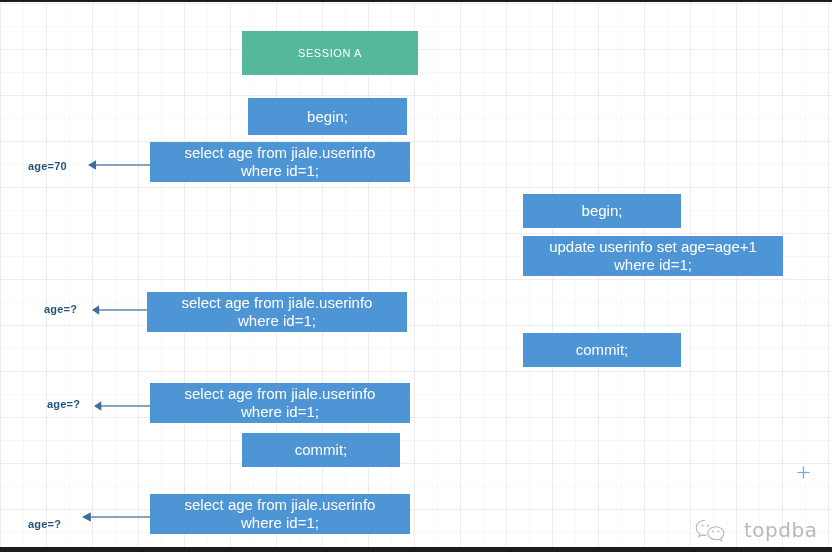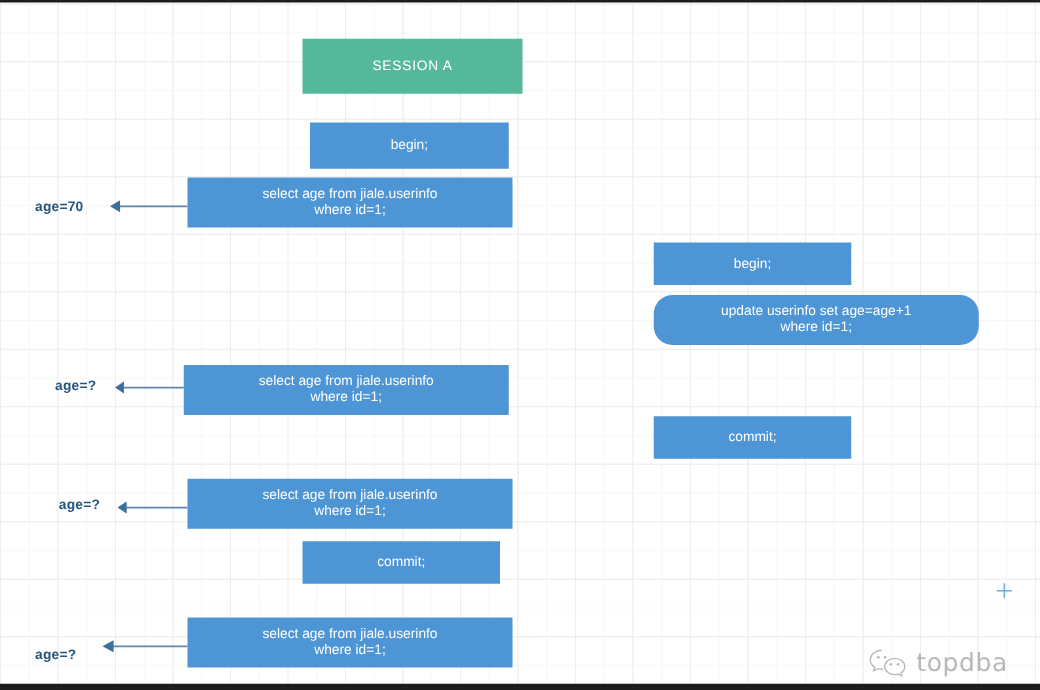--- a/index.html
+++ b/index.html
@@ -56,21 +56,21 @@
 
   .node.session {
     background: #55b89b;
     font-size: 11px;
     letter-spacing: 0.6px;
     font-weight: 400;
   }
 
   .node.stmt {
     background: #4e95d6;
-    font-size: 11px;
+    font-size: 15px;
     font-weight: 400;
   }
 
   
   .result-label {
     position: absolute;
     color: #24557f;
     font-size: 11px;
     font-weight: bold;
     letter-spacing: 0.2px;
@@ -83,21 +83,21 @@
     height: 12px;
     pointer-events: none;
   }
   .ret-arrow svg { display: block; overflow: visible; }
 
   
   #watermark {
     position: absolute;
     display: flex;
     align-items: center;
-    gap: 7px;
+    gap: 18px;
     opacity: 0.62;
     user-select: none;
   }
   #watermark .wm-text {
     font-size: 20px;
     color: #8d8d8d;
     letter-spacing: 0.5px;
     font-family: "DejaVu Sans", sans-serif;
   }
   .wm-mark { position: relative; width: 32px; height: 24px; }
@@ -119,21 +119,21 @@
   </div>
 
 
   <div class="node stmt" style="left: 248px; top: 98px; width: 159px; height: 37px; background: rgb(78, 149, 214); color: rgb(255, 255, 255);">begin;</div>
 
   <div class="node stmt" style="left: 150px; top: 142px; width: 260px; height: 40px; background: rgb(78, 149, 214); color: rgb(255, 255, 255);">select age from jiale.userinfo
 where id=1;</div>
 
   <div class="node stmt" style="left: 523px; top: 194px; width: 158px; height: 34px; background: rgb(78, 149, 214); color: rgb(255, 255, 255);">begin;</div>
 
-  <div class="node stmt" style="left: 523px; top: 236px; width: 260px; height: 40px; background: rgb(78, 149, 214); color: rgb(255, 255, 255); border-radius: 15px;">update userinfo set age=age+1
+  <div class="node stmt" style="left: 523px; top: 236px; width: 260px; height: 40px; background: rgb(78, 149, 214); color: rgb(255, 255, 255);">update userinfo set age=age+1
 where id=1;</div>
 
   <div class="node stmt" style="left: 147px; top: 292px; width: 260px; height: 40px; background: rgb(78, 149, 214); color: rgb(255, 255, 255);">select age from jiale.userinfo
 where id=1;</div>
 
   <div class="node stmt" style="left: 523px; top: 333px; width: 158px; height: 34px; background: rgb(78, 149, 214); color: rgb(255, 255, 255);">commit;</div>
 
   <div class="node stmt" style="left: 150px; top: 383px; width: 260px; height: 40px; background: rgb(78, 149, 214); color: rgb(255, 255, 255);">select age from jiale.userinfo
 where id=1;</div>
 

